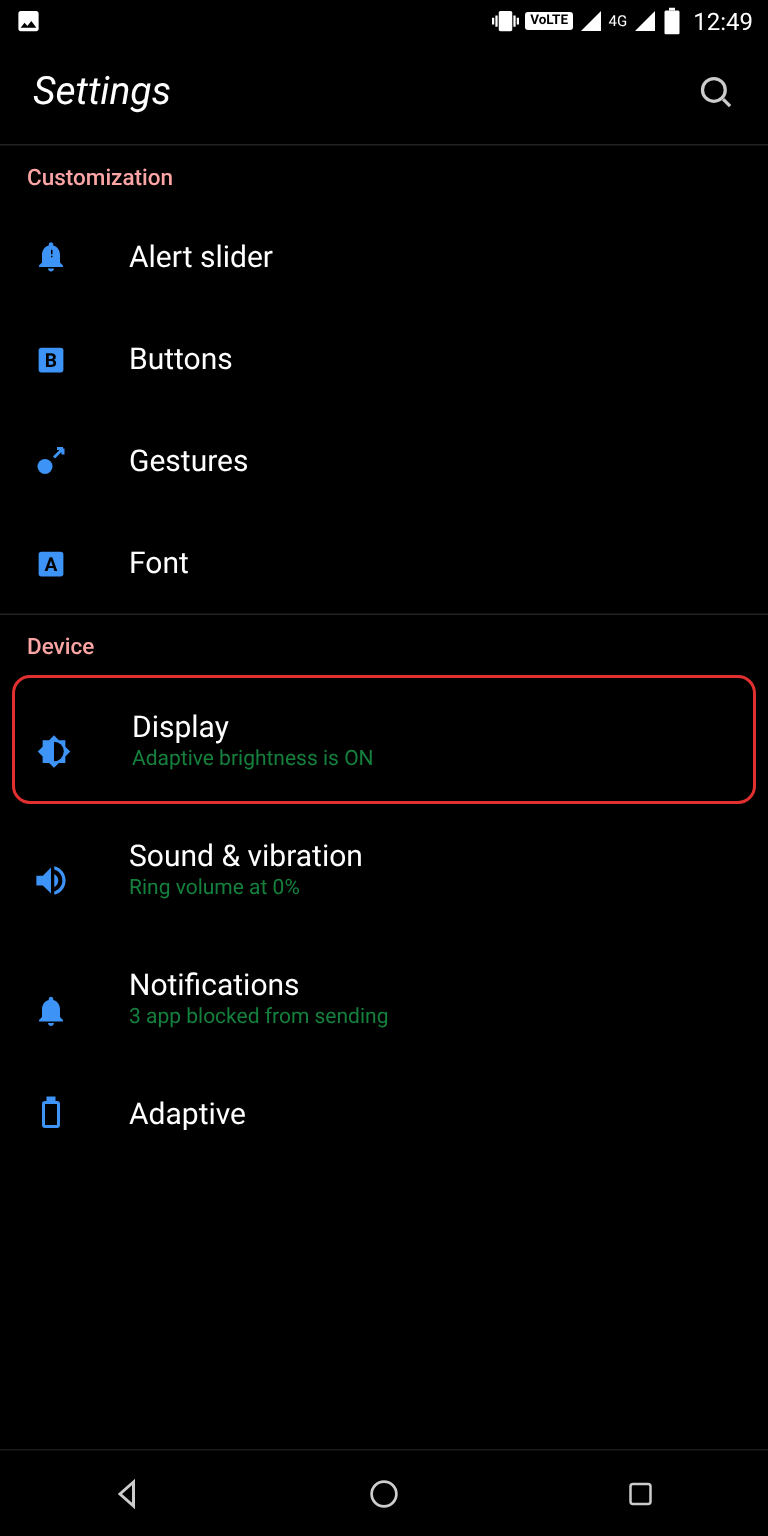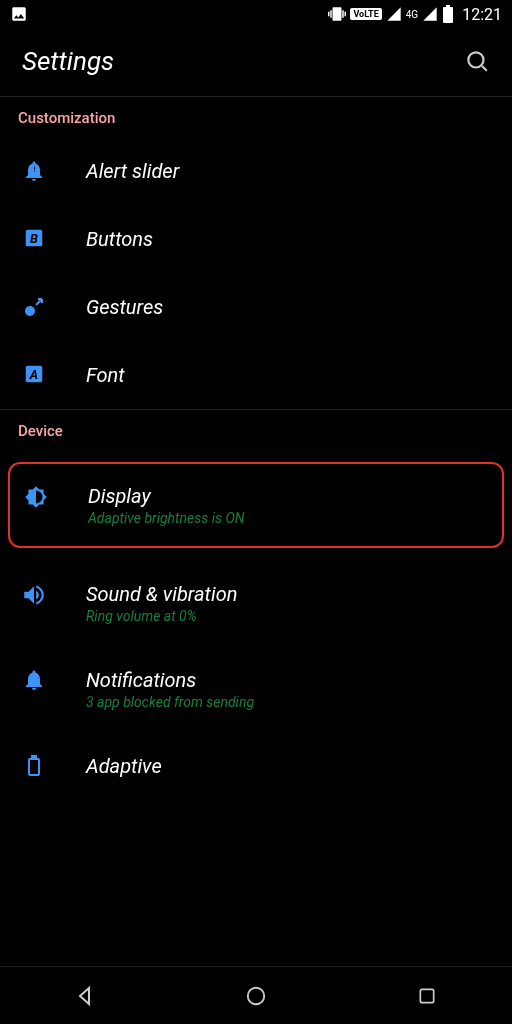--- a/index.html
+++ b/index.html
@@ -10,27 +10,27 @@
   .status-right { display: flex; align-items: center; gap: 4px; }
   .status-right .time { font-size: 16px; margin-left: 4px; }
   
   .header { display: flex; align-items: center; justify-content: space-between; padding: 18px 22px 20px 22px; }
   .header-title { font-size: 26px; font-weight: 400; font-style: italic; }
   
   .section-label { color: #fca5a5; font-size: 15px; font-weight: 500; padding: 12px 18px 10px 18px; }
   
   .divider { height: 1px; background: #222; }
   
-  .item { display: flex; align-items: flex-start; padding: 22px 18px; gap: 36px; font-style: italic; }
+  .item { display: flex; align-items: flex-end; padding: 22px 18px; gap: 36px; }
   .item .icon-col { width: 32px; display: flex; justify-content: center; align-items: center; color: #3d94f6; }
   .item .text-col { flex: 1; }
   .item-title { font-size: 20px; color: #fff; }
   .item-sub { font-size: 14px; color: #15803d; margin-top: 2px; }
   
-  .highlight-box { border: 2px solid #e03030; border-radius: 12px; margin: 12px 8px; }
+  .highlight-box { border: 2px solid #e03030; border-radius: 12px; margin: 0 8px; }
   
   .nav-bar { position: absolute; bottom: 0; left: 0; right: 0; height: 58px; display: flex; align-items: center; justify-content: space-around; background: #000; border-top: 1px solid #1a1a1a; }
   .nav-btn { color: #ccc; width: 60px; display: flex; justify-content: center; }
   
   .content-scroll { height: calc(1024px - 28px - 58px); overflow: hidden; }
   
   svg { display: block; }
 </style>
 </head>
 <body>
@@ -60,21 +60,21 @@
       <svg width="16" height="16" viewBox="0 0 24 24" fill="#fff">
           <path d="M2 22h20V2z"></path>
         </svg>
     </span>
     <span>
       <svg width="12" height="18" viewBox="0 0 12 18" fill="#fff">
           <rect x="1" y="2" width="10" height="16" rx="1"></rect>
           <rect x="4" y="0" width="4" height="2"></rect>
         </svg>
     </span>
-    <span class="time">12:21</span>
+    <span class="time">12:49</span>
   </div>
 </div>
 
 <div class="content-scroll">
 
   <div class="header">
     <div class="header-title">Settings</div>
     <span>
       <svg width="26" height="26" viewBox="0 0 24 24" fill="none" stroke="#ccc" stroke-width="2">
           <circle cx="11" cy="11" r="7"></circle>

